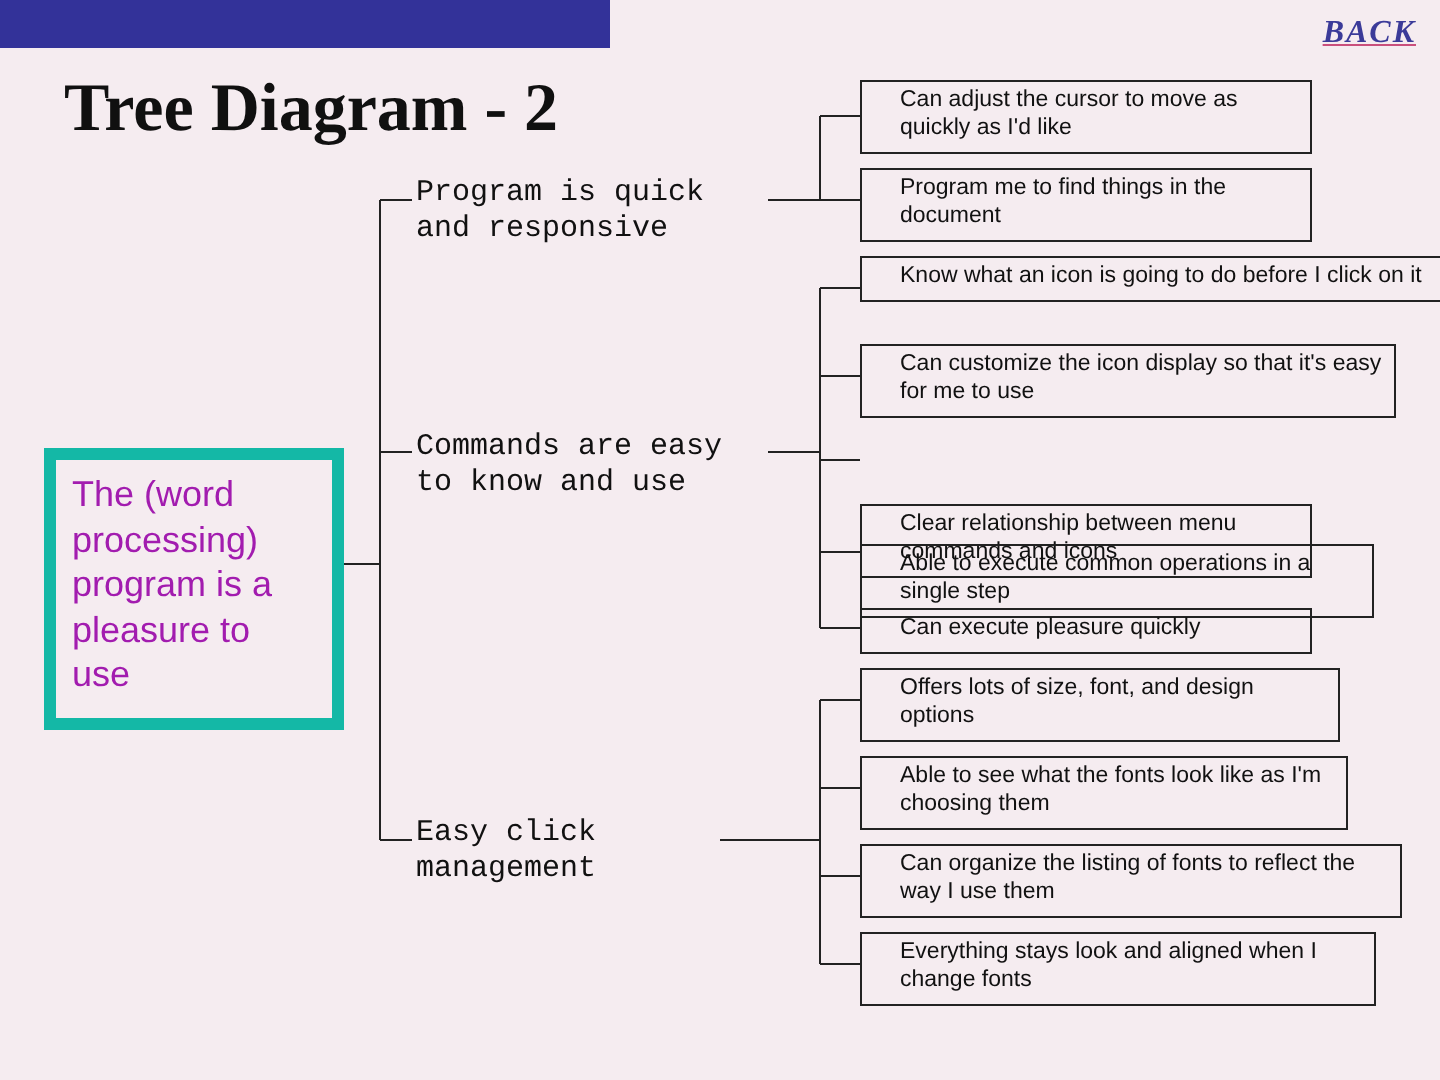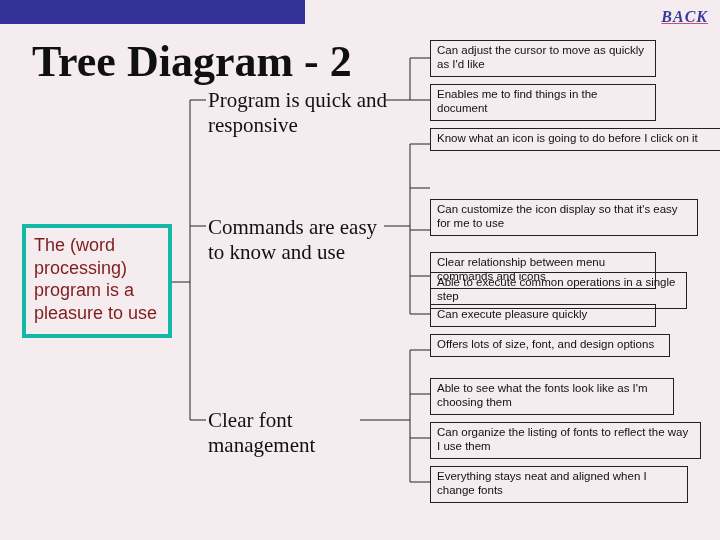--- a/index.html
+++ b/index.html
@@ -29,83 +29,83 @@
     text-decoration: underline;
     text-decoration-color: #c94f7c;
     text-underline-offset: 1px;
     cursor: pointer;
   }
   .title {
     position: absolute;
     top: 36px;
     left: 32px;
     font-family: 'Times New Roman', Times, serif;
-    font-size: 44px;
+    font-size: 34px;
     font-weight: bold;
     color: #101010;
   }
   .root-box {
     position: absolute;
     left: 22px;
     top: 224px;
     width: 150px;
-    border: 4px solid #14b8a6;
+    border: 6px solid #14b8a6;
     padding: 6px 8px 10px 8px;
     font-family: 'Comic Sans MS', cursive, sans-serif;
     font-size: 18px;
-    color: #7f1d1d;
+    color: #a21caf;
     line-height: 1.25;
     background: transparent;
   }
   .mid {
     position: absolute;
-    font-family: Liberation Serif, serif;
-    font-size: 21px;
+    font-family: Liberation Mono, monospace;
+    font-size: 15px;
     color: #111;
     line-height: 1.2;
   }
   .leaf {
     position: absolute;
     border: 1px solid #222;
     font-family: 'Comic Sans MS', cursive, sans-serif;
     font-size: 11.5px;
     color: #111;
-    padding: 3px 6px 4px 6px;
+    padding: 3px 6px 4px 19px;
     line-height: 1.2;
     background: transparent;
   }
   svg { position: absolute; top: 0; left: 0; pointer-events: none; }
   svg line { stroke: #222; stroke-width: 1; }
 </style>
 </head>
 <body>
 
 <div class="topbar"></div>
 
 <div class="back-btn">BACK</div>
 
 <div class="title">Tree Diagram - 2</div>
 
 <div class="root-box">The (word processing) program is a pleasure to use</div>
 
 <div class="mid" style="left:208px; top:88px; width:180px;">Program is quick and responsive</div>
 <div class="mid" style="left:208px; top:215px; width:180px;">Commands are easy to know and use</div>
-<div class="mid" style="left:208px; top:408px; width:150px;">Clear font management</div>
+<div class="mid" style="left:208px; top:408px; width:150px;">Easy click management</div>
 
 <div class="leaf" style="left:430px; top:40px;  width:226px;">Can adjust the cursor to move as quickly as I'd like</div>
-<div class="leaf" style="left:430px; top:84px;  width:226px;">Enables me to find things in the document</div>
+<div class="leaf" style="left:430px; top:84px;  width:226px;">Program me to find things in the document</div>
 <div class="leaf" style="left:430px; top:128px; width:292px;">Know what an icon is going to do before I click on it</div>
-<div class="leaf" style="left:430px; top:172px; width:268px;margin-top:27px;">Can customize the icon display so that it's easy for me to use</div>
+<div class="leaf" style="left:430px; top:172px; width:268px;">Can customize the icon display so that it's easy for me to use</div>
 <div class="leaf" style="left:430px; top:216px; width:226px;margin-top:36px;">Clear relationship between menu commands and icons</div>
 <div class="leaf" style="left:430px; top:260px; width:257px;margin-top:12px;">Able to execute common operations in a single step</div>
 <div class="leaf" style="left:430px; top:304px; width:226px;">Can execute pleasure quickly</div>
 <div class="leaf" style="left:430px; top:334px; width:240px;">Offers lots of size, font, and design options</div>
 <div class="leaf" style="left:430px; top:378px; width:244px;">Able to see what the fonts look like as I'm choosing them</div>
 <div class="leaf" style="left:430px; top:422px; width:271px;">Can organize the listing of fonts to reflect the way I use them</div>
-<div class="leaf" style="left:430px; top:466px; width:258px;">Everything stays neat and aligned when I change fonts</div>
+<div class="leaf" style="left:430px; top:466px; width:258px;">Everything stays look and aligned when I change fonts</div>
 
 <svg width="720" height="540">
 
   <line x1="172" y1="282" x2="190" y2="282"></line>
   <line x1="190" y1="100" x2="190" y2="420"></line>
   <line x1="190" y1="100" x2="206" y2="100"></line>
   <line x1="190" y1="226" x2="206" y2="226"></line>
   <line x1="190" y1="420" x2="206" y2="420"></line>
 
   <line x1="384" y1="100" x2="410" y2="100"></line>

